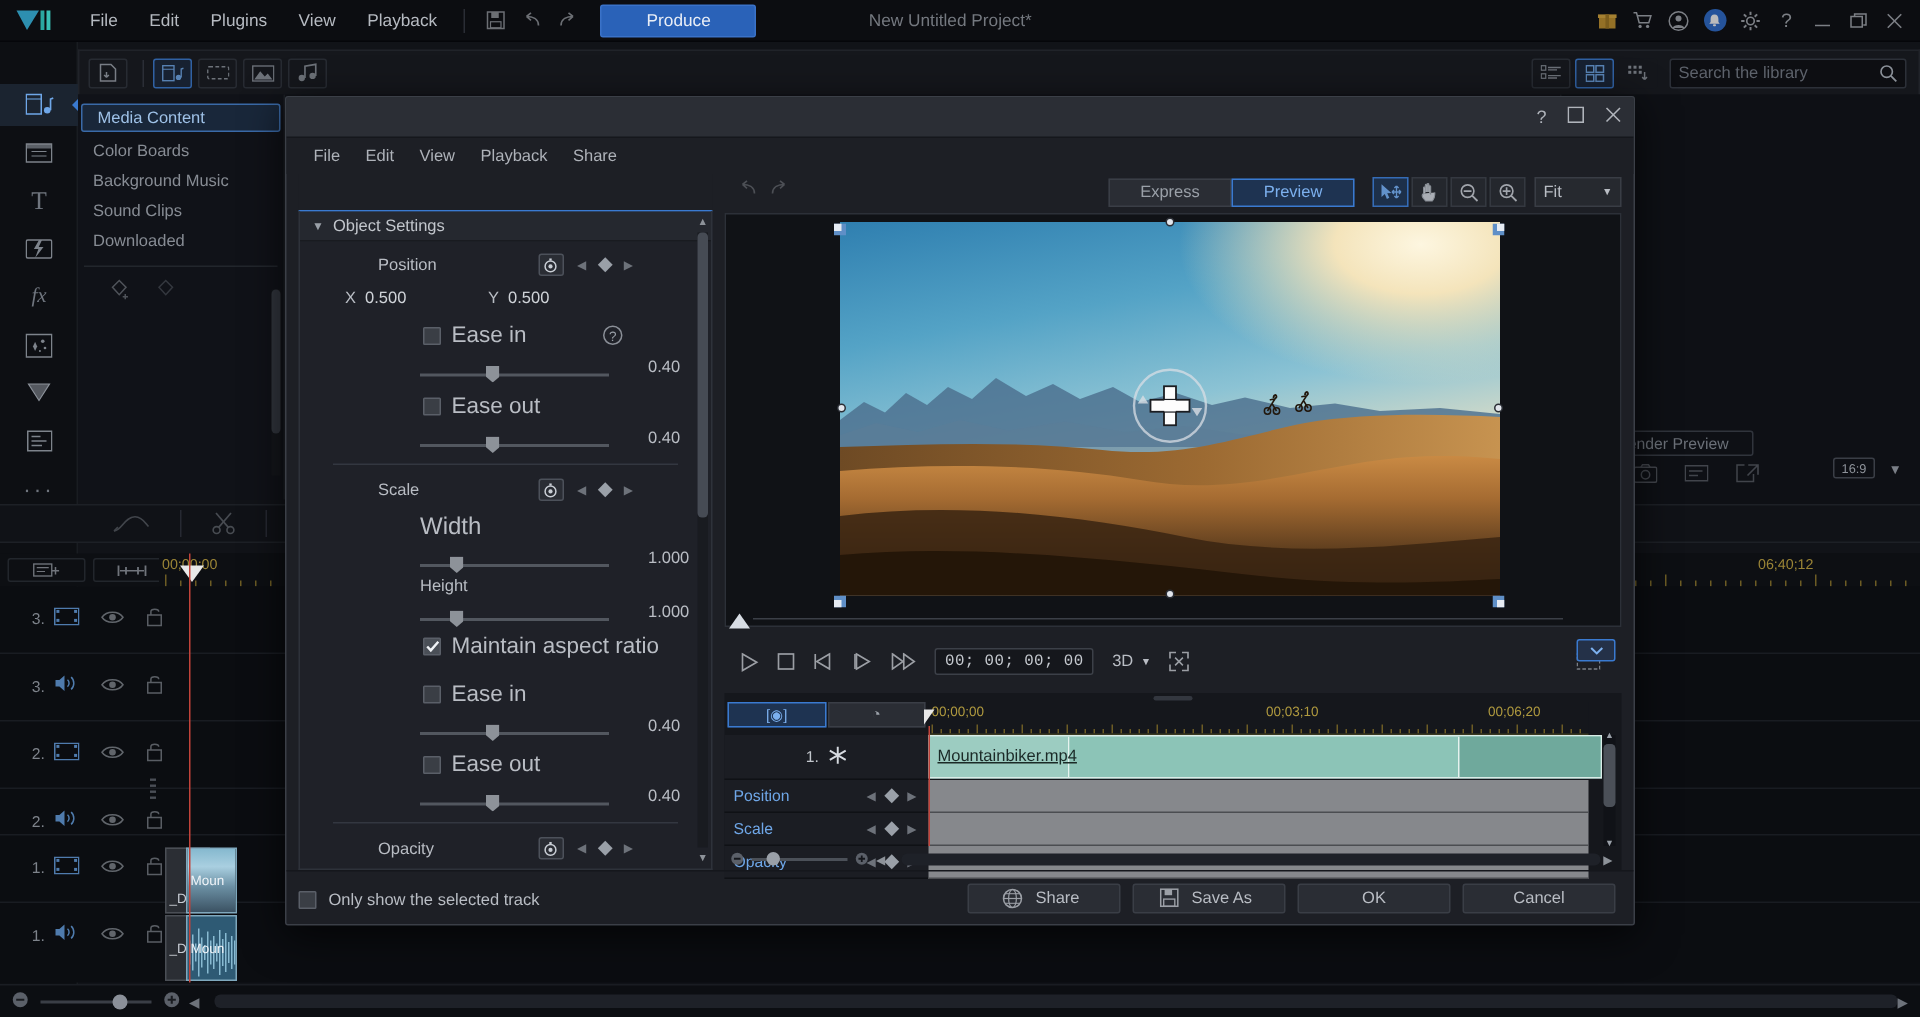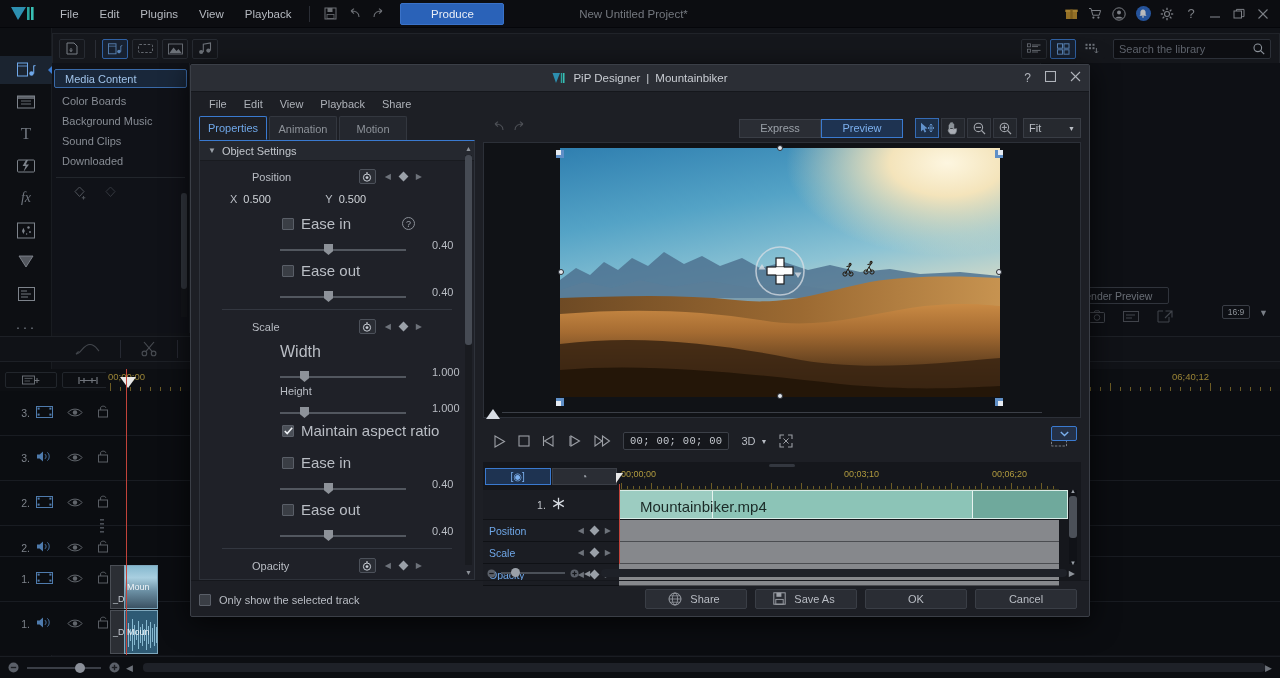--- a/index.html
+++ b/index.html
@@ -334,21 +334,21 @@
   .clip-hdr {
     position:absolute; left:0; width:136px; height:30px; background:#1b1d23;
     display:flex; align-items:center; justify-content:center; gap:6px;
     font-size:10.5px; color:#c2c6cc; border-bottom:1px solid #0f1115;
   }
   .clip {
     position:absolute; left:136px; top:0; height:29px; background:#8cc4b7;
     border:1px solid #d9ece7;
   }
   .clip .seg2 { position:absolute; right:0; top:0; bottom:0; width:95px; background:#6fa99c; border-left:1px solid #e6f2ef; }
-  .clip .nm { position:absolute; left:20px; top:7px; font-size:15px; color:#1b2a27; }
+  .clip .nm { position:absolute; left:5px; top:7px; font-size:11px; color:#1b2a27;text-decoration:underline; }
   .clip .fade { position:absolute; left:0; top:0; bottom:0; width:93px; background:rgba(255,255,255,.14);
                 clip-path: polygon(0 0, 100% 0, 100% 100%, 0 100%); border-right:1px solid #e6f2ef; }
   .dtl-vscroll { position:absolute; right:4px; top:28px; bottom:16px; width:8px; background:#101217; }
   .dtl-vthumb { position:absolute; top:6px; left:0; width:8px; height:42px; background:#4b5058; border-radius:3px; }
   .dtl-bottom {
     position:absolute; left:0; right:0; bottom:0; height:14px; display:flex; align-items:center; gap:5px; padding-left:4px;
   }
   .dtl-zt { width:64px;height:2px;background:#4b5058;position:relative; }
   .dtl-zk { position:absolute; left:10px; top:-4px; width:9px;height:9px;border-radius:50%;background:#9aa0a8; }
   .dtl-hs { flex:1; height:8px; background:#1e2128; border-radius:4px; margin:0 14px 0 6px; }
@@ -1017,30 +1017,20 @@
         </svg>
     </span>
     <span style="color:#6d727a;font-size:9px;margin-left:6px;">◀</span>
     <div class="hscroll"></div>
     <span style="color:#6d727a;font-size:9px;">▶</span>
   </div>
 
   <div class="dialog">
 
     <div class="dlg-title">
-      <div class="tt">
-        <svg width="15" height="12" viewBox="0 0 15 12">
-            <path d="M0.5 1 L8 1 L4 11 Z" fill="#2d8fb0"></path>
-            <rect x="8.8" y="1" width="1.5" height="10" fill="#2aa7a0"></rect>
-            <rect x="11" y="1" width="1.5" height="10" fill="#39c0b5"></rect>
-          </svg>
-        <span>PiP Designer</span>
-        <span>|</span>
-        <span>Mountainbiker</span>
-      </div>
       <div class="dlg-wctl">
         <span>?</span>
         <span>
           <svg width="11" height="11" viewBox="0 0 11 11">
               <rect x="0.5" y="0.5" width="10" height="10" fill="none" stroke="#b0b4bb" stroke-width="1.1"></rect>
             </svg>
         </span>
         <span>
           <svg width="11" height="11" viewBox="0 0 11 11">
               <line x1="1" y1="1" x2="10" y2="10" stroke="#b0b4bb" stroke-width="1.1"></line>
@@ -1054,25 +1044,20 @@
       <div class="mi">File</div>
       <div class="mi">Edit</div>
       <div class="mi">View</div>
       <div class="mi">Playback</div>
       <div class="mi">Share</div>
     </div>
 
     <div class="dlg-body">
 
       <div class="propcol">
-        <div class="tabs">
-          <div class="tab active">Properties</div>
-          <div class="tab">Animation</div>
-          <div class="tab">Motion</div>
-        </div>
         <div class="prop-scroll">
           <div class="sect-head">
             <span class="caret">▼</span>
             <span>Object Settings</span>
           </div>
           <div class="p-body">
 
             <div class="p-row">
               <div class="p-label">Position</div>
               <div class="kf-group">

